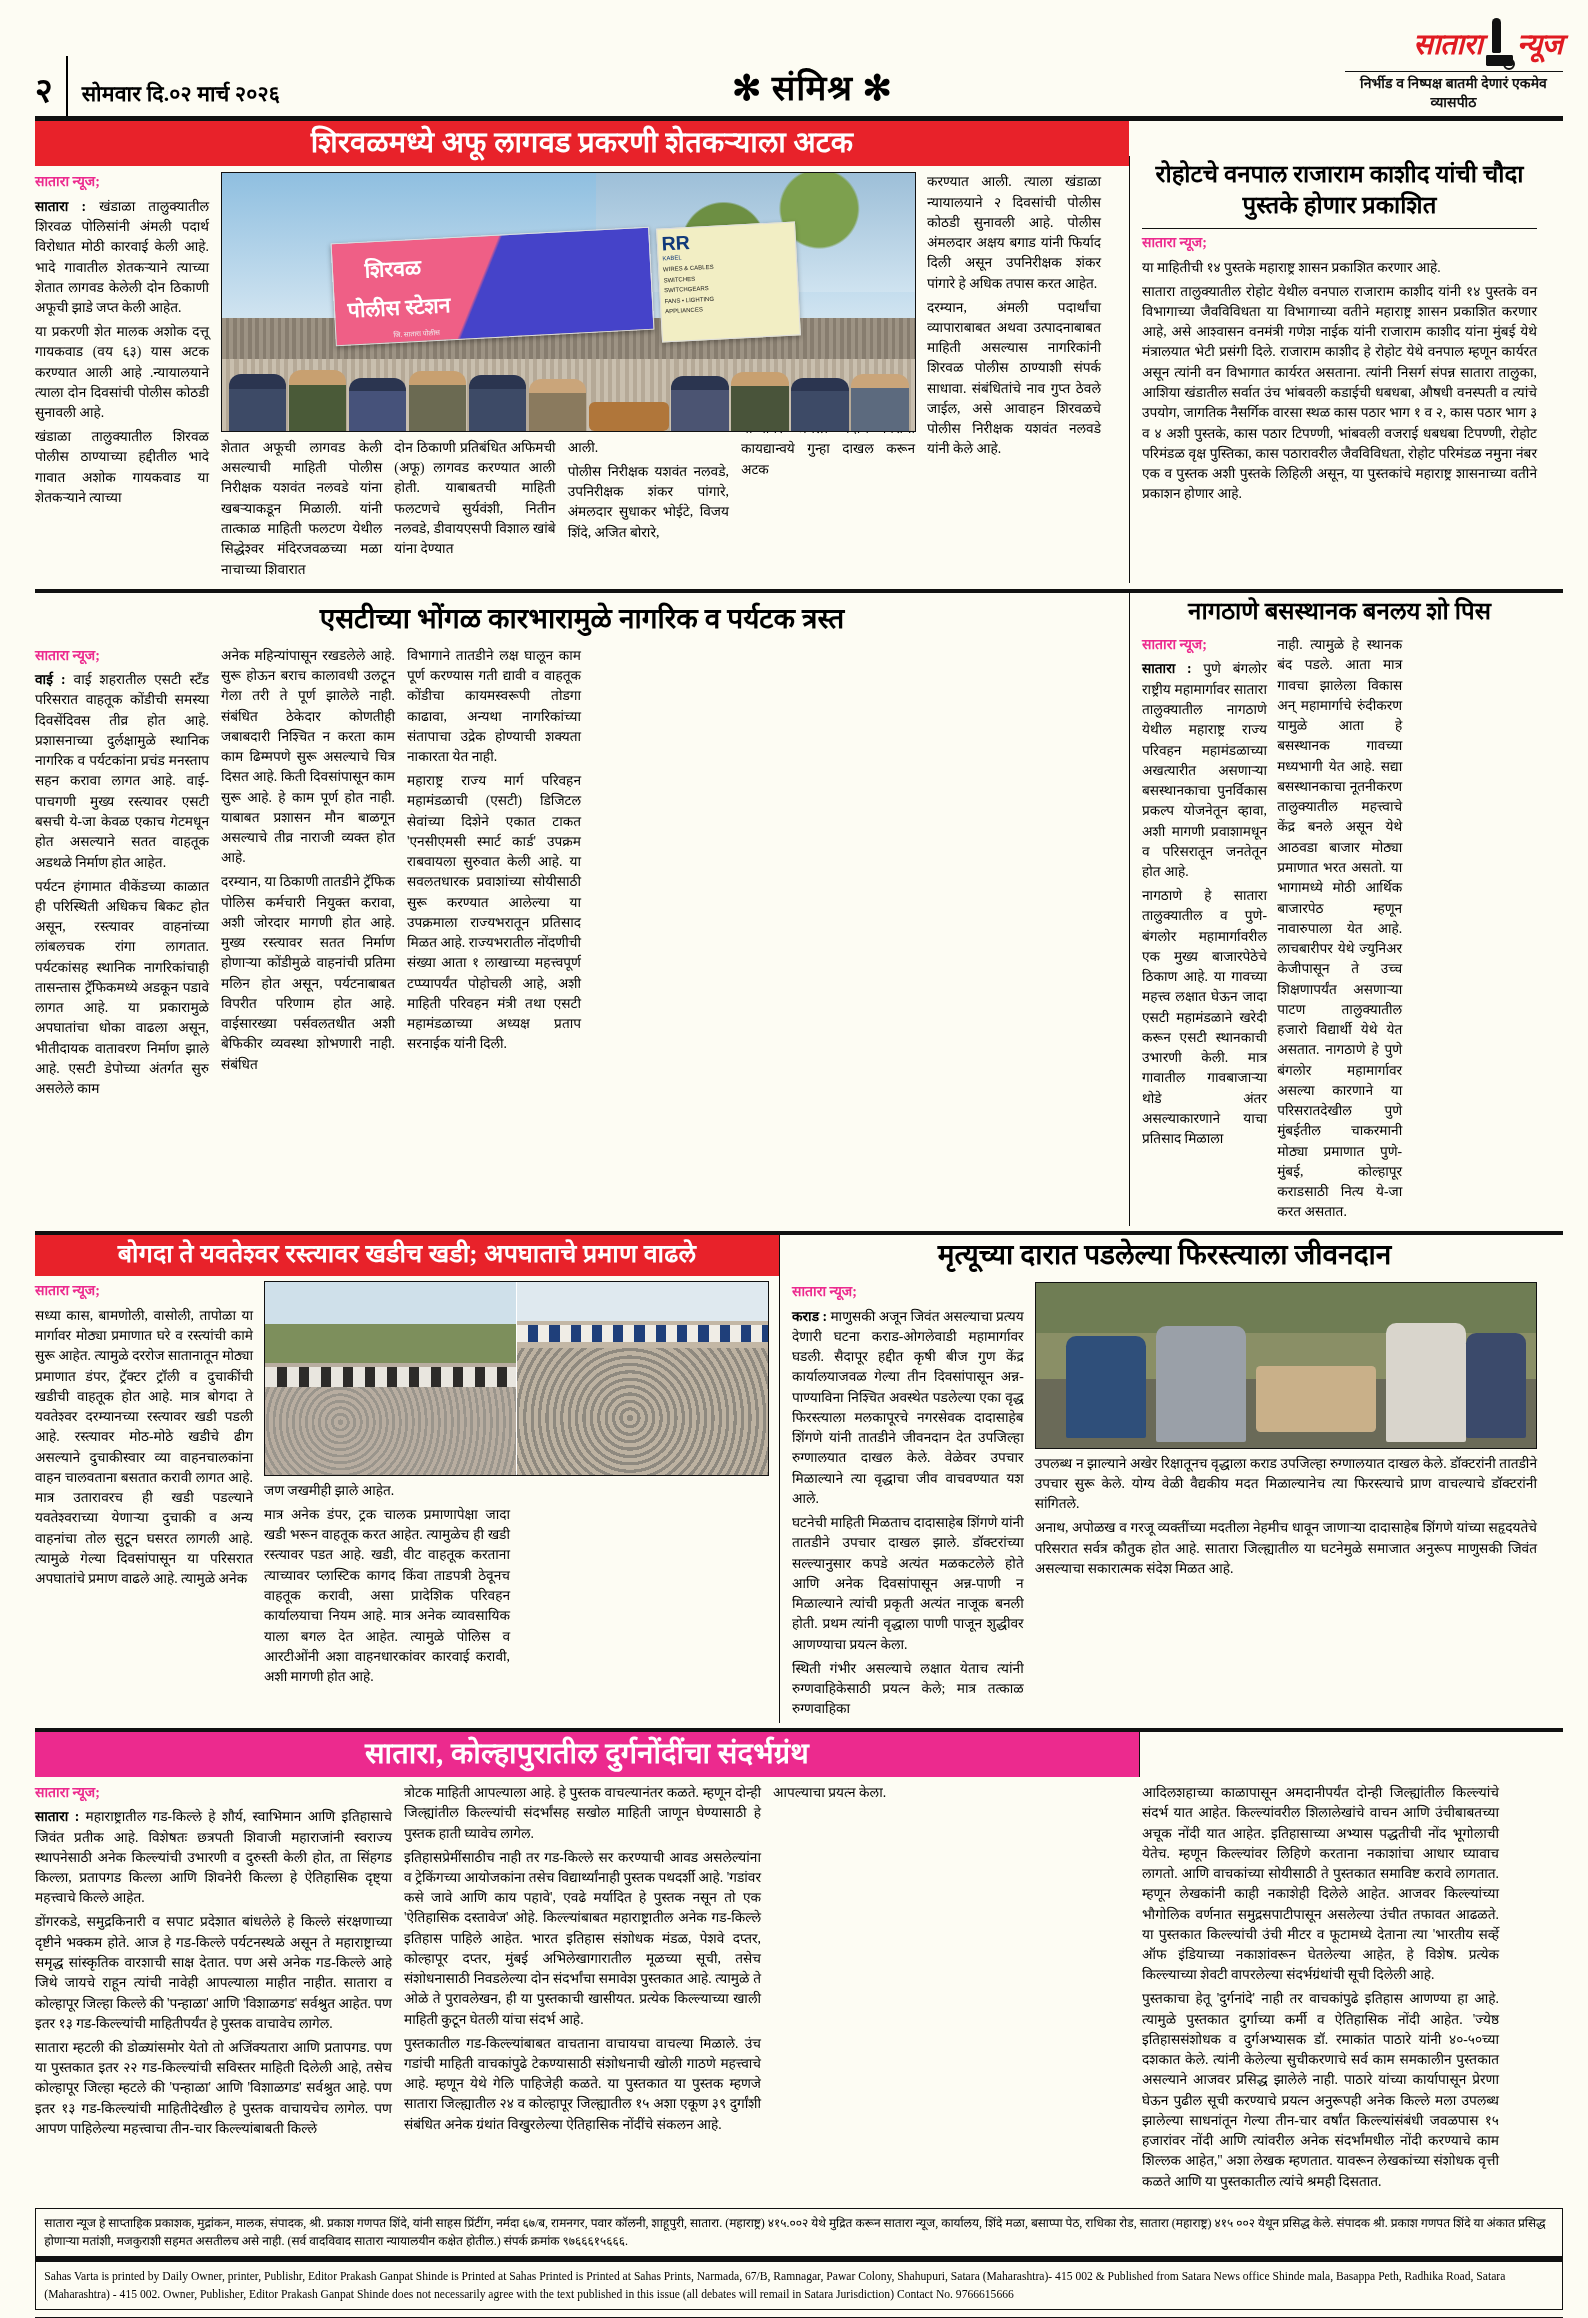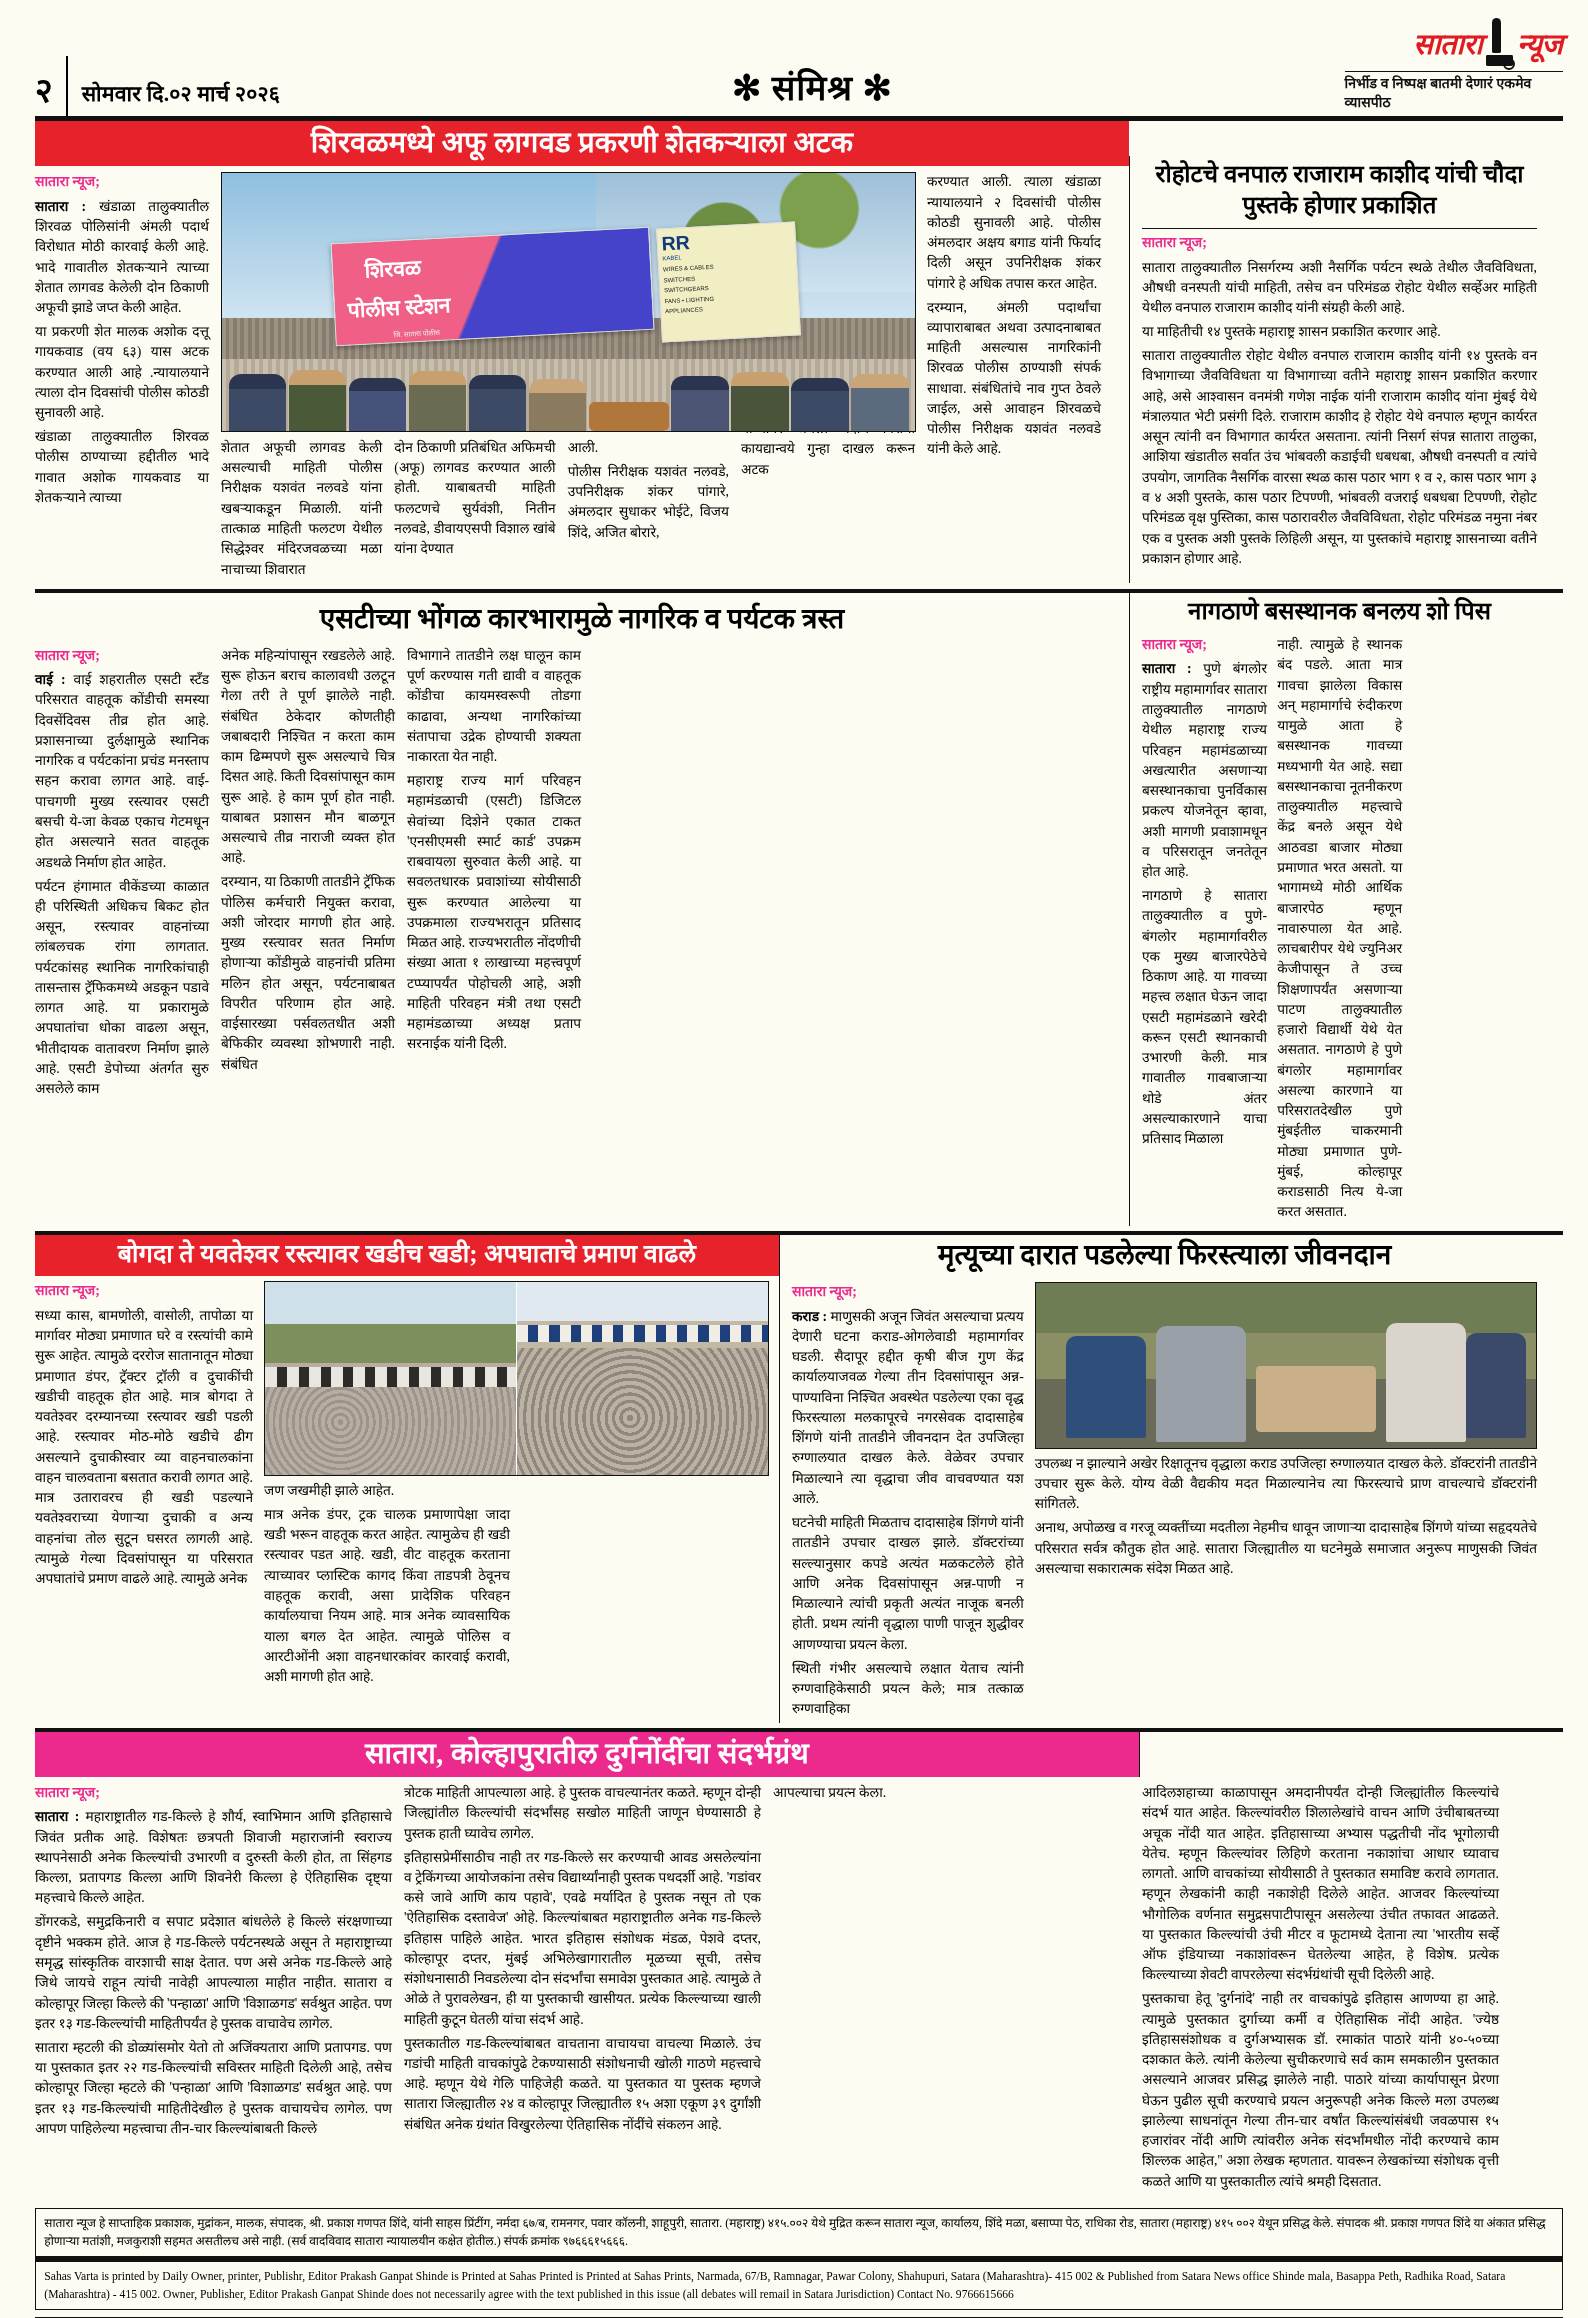--- a/index.html
+++ b/index.html
@@ -32,21 +32,21 @@
     display:flex; align-items:flex-end; height:60px;
   }
   .date-text{ font-size:21.3px; font-weight:bold; letter-spacing:0.2px; }
   .center-title{
     flex:1; text-align:center; padding-bottom:6.5px;
   }
   .center-title .t{
     font-size:35px; font-weight:bold; letter-spacing:0.9px;
   }
   .brand{
-    width:218px; text-align:left; padding-bottom:4.6px;
+    width:218px; text-align:center; padding-bottom:4.6px;
     position:relative;
   }
   .brand-logo{
     display:flex; align-items:center; justify-content:flex-end; gap:1.9px;
   }
   .brand-word{
     color:#e01b22; font-size:29px; font-weight:bold;
     font-style:italic; letter-spacing:-0.5px; line-height:.95;
   }
   .brand-emblem{
@@ -251,21 +251,20 @@
           <p>दरम्यान, अंमली पदार्थांचा व्यापाराबाबत अथवा उत्पादनाबाबत माहिती असल्यास नागरिकांनी शिरवळ पोलीस ठाण्याशी संपर्क साधावा. संबंधितांचे नाव गुप्त ठेवले जाईल, असे आवाहन शिरवळचे पोलीस निरीक्षक यशवंत नलवडे यांनी केले आहे.</p>
         </div>
       </div>
     </div>
 
     <div class="s1-right">
       <div class="hd-black sm" style="text-align:center;padding-top:2.8px;">रोहोटचे वनपाल राजाराम काशीद यांची चौदा पुस्तके होणार प्रकाशित</div>
       <div style="border-top:1.4px solid #111;margin:3.7px 0 4.6px;"></div>
       <div class="col">
         <p><span class="byline">सातारा न्यूज;</span></p>
-        <p>सातारा तालुक्यातील निसर्गरम्य अशी नैसर्गिक पर्यटन स्थळे तेथील जैवविविधता, औषधी वनस्पती यांची माहिती, तसेच वन परिमंडळ रोहोट येथील सर्व्हेअर माहिती येथील वनपाल राजाराम काशीद यांनी संग्रही केली आहे.</p>
         <p>या माहितीची १४ पुस्तके महाराष्ट्र शासन प्रकाशित करणार आहे.</p>
         <p>सातारा तालुक्यातील रोहोट येथील वनपाल राजाराम काशीद यांनी १४ पुस्तके वन विभागाच्या जैवविविधता या विभागाच्या वतीने महाराष्ट्र शासन प्रकाशित करणार आहे, असे आश्वासन वनमंत्री गणेश नाईक यांनी राजाराम काशीद यांना मुंबई येथे मंत्रालयात भेटी प्रसंगी दिले. राजाराम काशीद हे रोहोट येथे वनपाल म्हणून कार्यरत असून त्यांनी वन विभागात कार्यरत असताना. त्यांनी निसर्ग संपन्न सातारा तालुका, आशिया खंडातील सर्वात उंच भांबवली कडाईची धबधबा, औषधी वनस्पती व त्यांचे उपयोग, जागतिक नैसर्गिक वारसा स्थळ कास पठार भाग १ व २, कास पठार भाग ३ व ४ अशी पुस्तके, कास पठार टिपण्णी, भांबवली वजराई धबधबा टिपण्णी, रोहोट परिमंडळ वृक्ष पुस्तिका, कास पठारावरील जैवविविधता, रोहोट परिमंडळ नमुना नंबर एक व पुस्तक अशी पुस्तके लिहिली असून, या पुस्तकांचे महाराष्ट्र शासनाच्या वतीने प्रकाशन होणार आहे.</p>
       </div>
     </div>
   </div>
 
   <div class="sep-thick" style="margin:5.6px 25.5px 0 35px;"></div>
 
   <div class="s2">
     <div class="s2-left">

